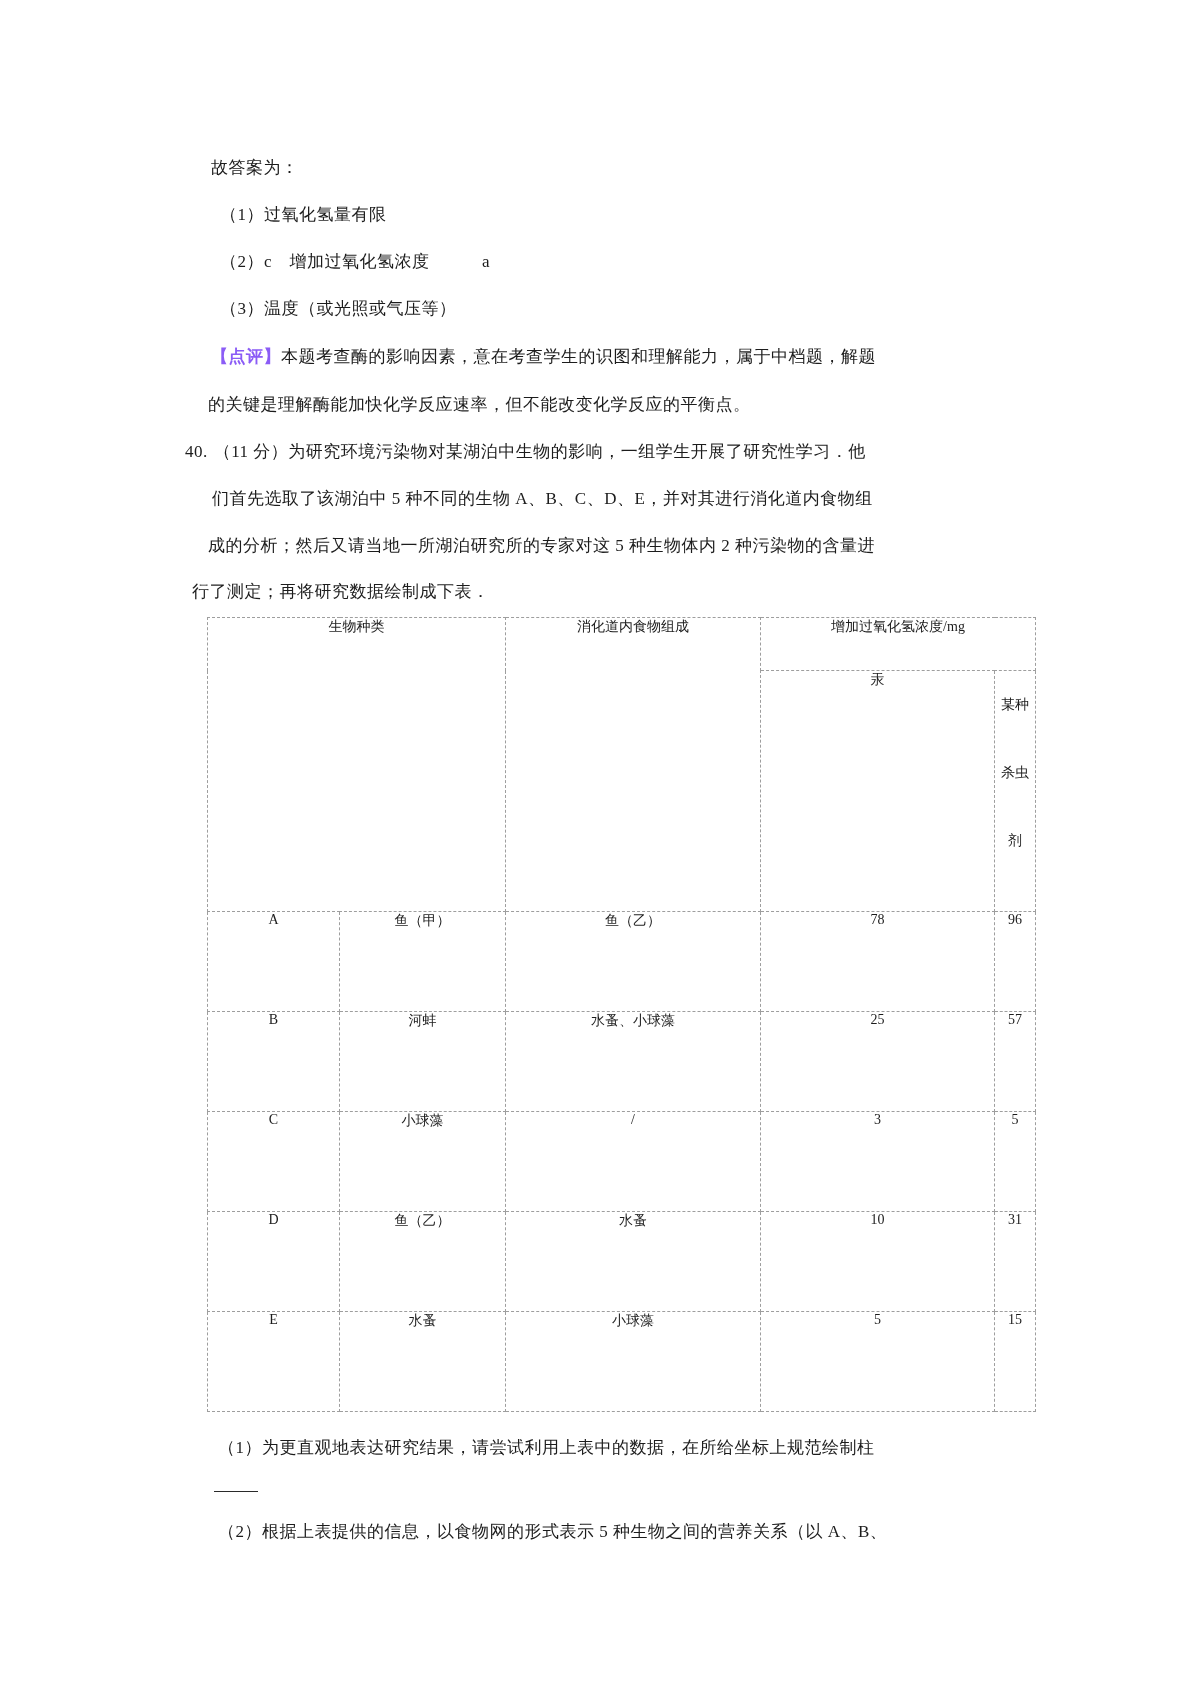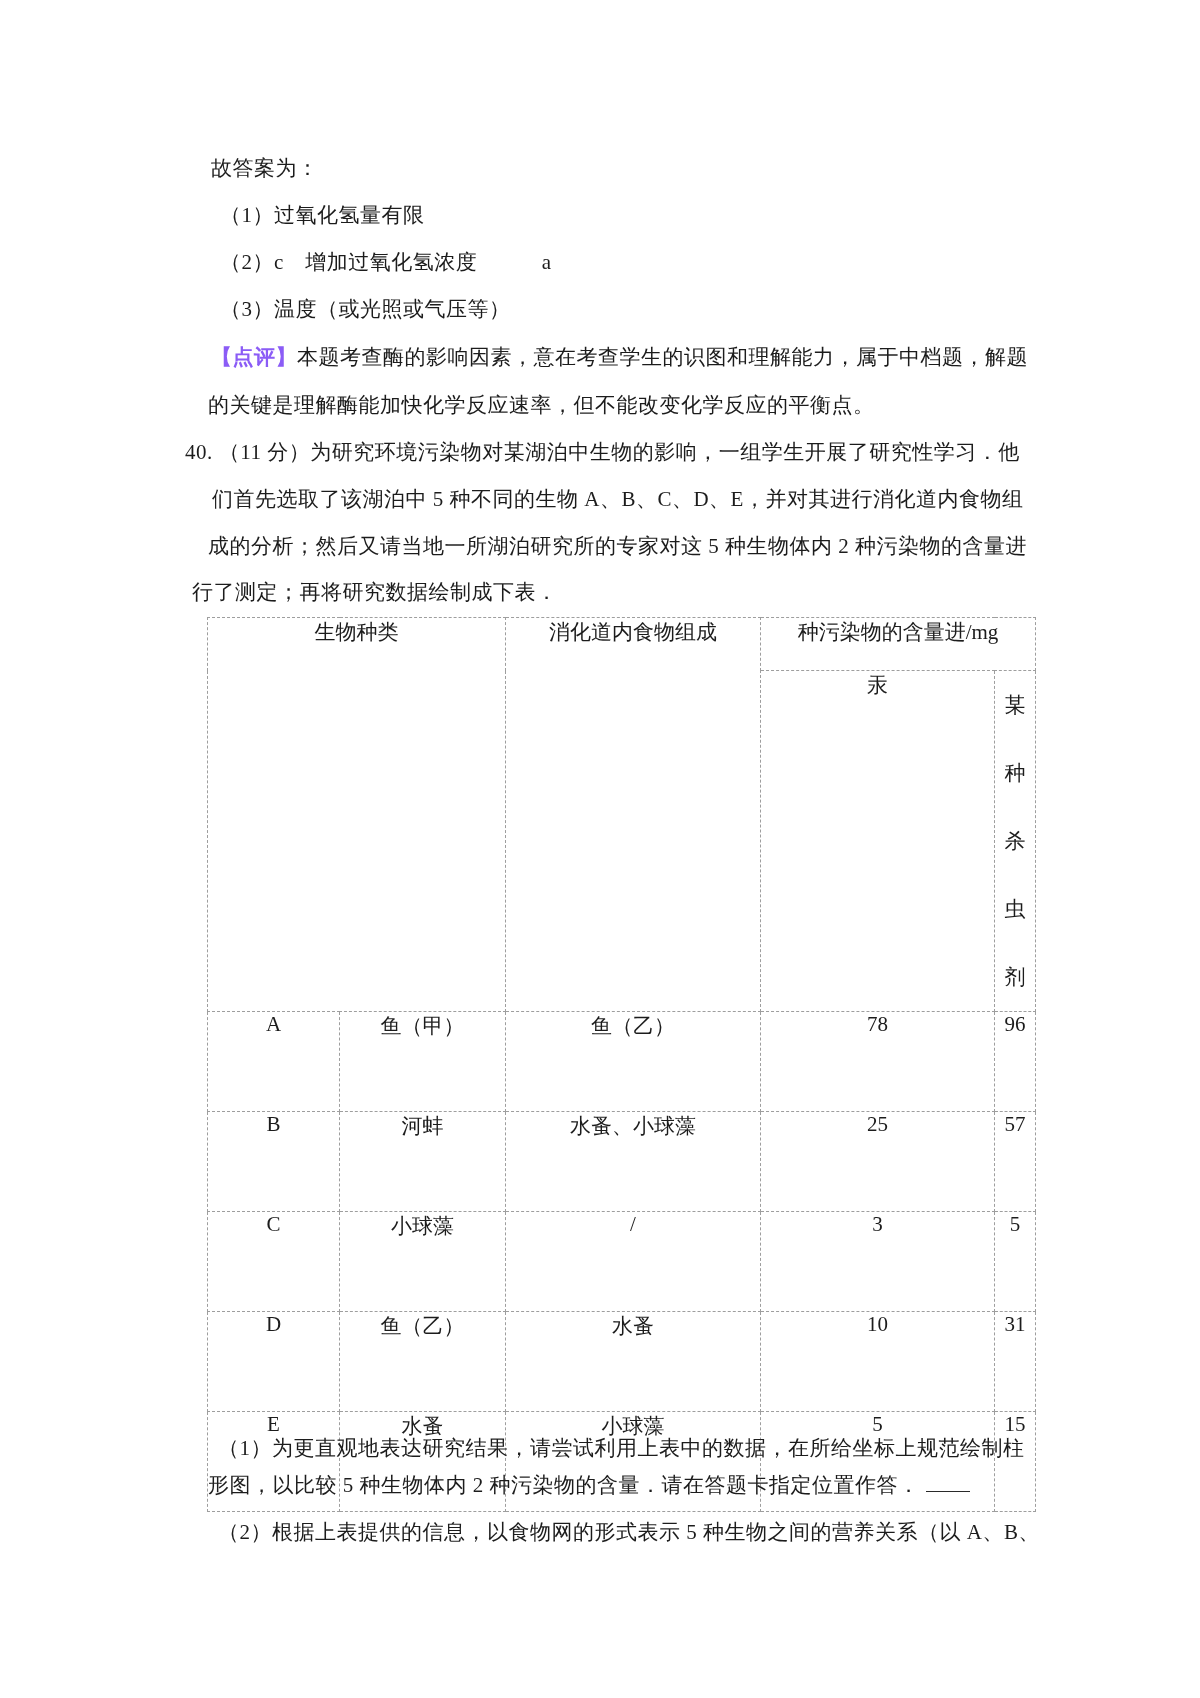--- a/index.html
+++ b/index.html
@@ -5,42 +5,42 @@
   html,body{margin:0;padding:0;}
   body{
     width:1200px;height:1698px;
     background:#ffffff;
     position:relative;
     font-family:"Liberation Serif","DejaVu Serif",serif;
     color:#1c1c1c;
   }
   .line{
     position:absolute;
-    font-size:21px;
+    font-size:17px;
     line-height:28px;
     white-space:nowrap;
     letter-spacing:0.5px;
   }
   .comment-tag{color:#8b5cf6;font-weight:bold;}
   .qnum{margin-right:6px;}
   .blank{
     display:inline-block;
     width:44px;
     border-bottom:1.6px solid #2a2a2a;
     height:20px;
     vertical-align:baseline;
     margin-left:6px;
   }
   table.datatable{
     position:absolute;
     left:207px; top:617px;
     width:828px;
     border-collapse:collapse;
     table-layout:fixed;
-    font-size:21px;
+    font-size:14px;
   }
   table.datatable td{
     border:1px dashed #9e9e9e;
     text-align:center;
     vertical-align:top;
     padding:0;
     overflow:hidden;
   }
   td.pad-top{padding-top:13px;}
   td.v-bottom{vertical-align:bottom;padding-bottom:12px;font-family:Liberation Serif, serif;}
@@ -77,21 +77,21 @@
     <col style="width:132px">
     <col style="width:166px">
     <col style="width:255px">
     <col style="width:234px">
     <col style="width:41px">
   </colgroup>
   <tbody>
       <tr style="height:53px;">
     <td colspan="2" rowspan="2" class="pad-top">生物种类</td>
     <td rowspan="2" class="pad-top">消化道内食物组成</td>
-    <td colspan="2" class="pollutant-head">种污染物的含量进/mg</td>
+    <td colspan="2" class="pollutant-head">增加过氧化氢浓度/mg</td>
   </tr>
   <tr style="height:241px;">
     <td class="pad-top">汞</td>
     <td class="pesticide-head">某种杀虫剂</td>
   </tr>
 
   <tr style="height:100px;">
     <td class="pad-top">A</td>
     <td class="pad-top">鱼（甲）</td>
     <td class="pad-top">鱼（乙）</td>
@@ -124,15 +124,15 @@
     <td class="pad-top">水蚤</td>
     <td class="pad-top">小球藻</td>
     <td class="pad-top">5</td>
     <td class="v-bottom">15</td>
   </tr>
 </tbody>
   </table>
 
 <div class="line" style="left:218px;top:1424px;margin-top:10px;">（1）为更直观地表达研究结果，请尝试利用上表中的数据，在所给坐标上规范绘制柱</div>
 <div class="line" style="left:208px;top:1471px;">
-  <span>形图，以比较 5 种生物体内 2 种污染物的含量．请在答题卡指定位置作答．</span><span class="blank"></span>
+  <span class="blank"></span>
 </div>
 <div class="line" style="left:218px;top:1518px;">（2）根据上表提供的信息，以食物网的形式表示 5 种生物之间的营养关系（以 A、B、</div>
 
 </body></html>

